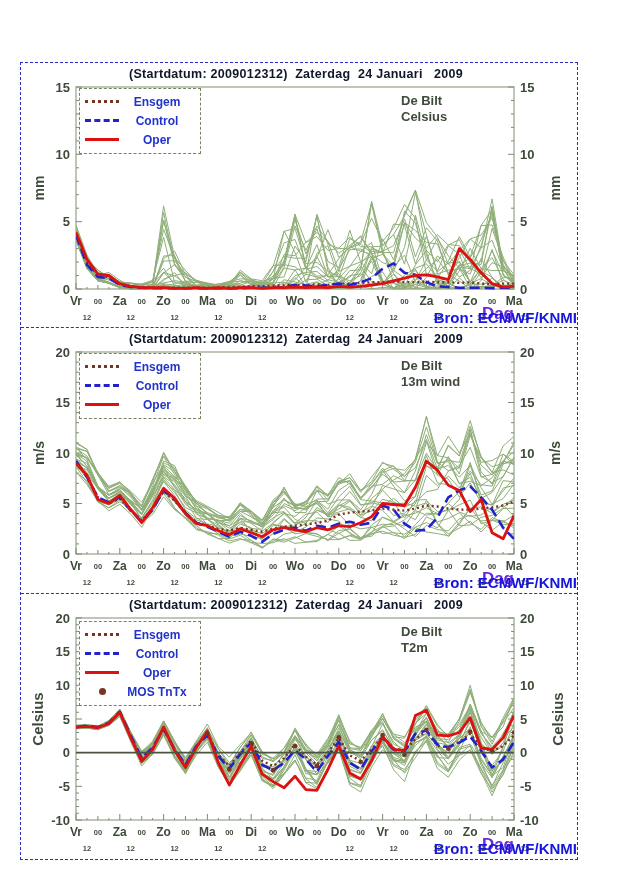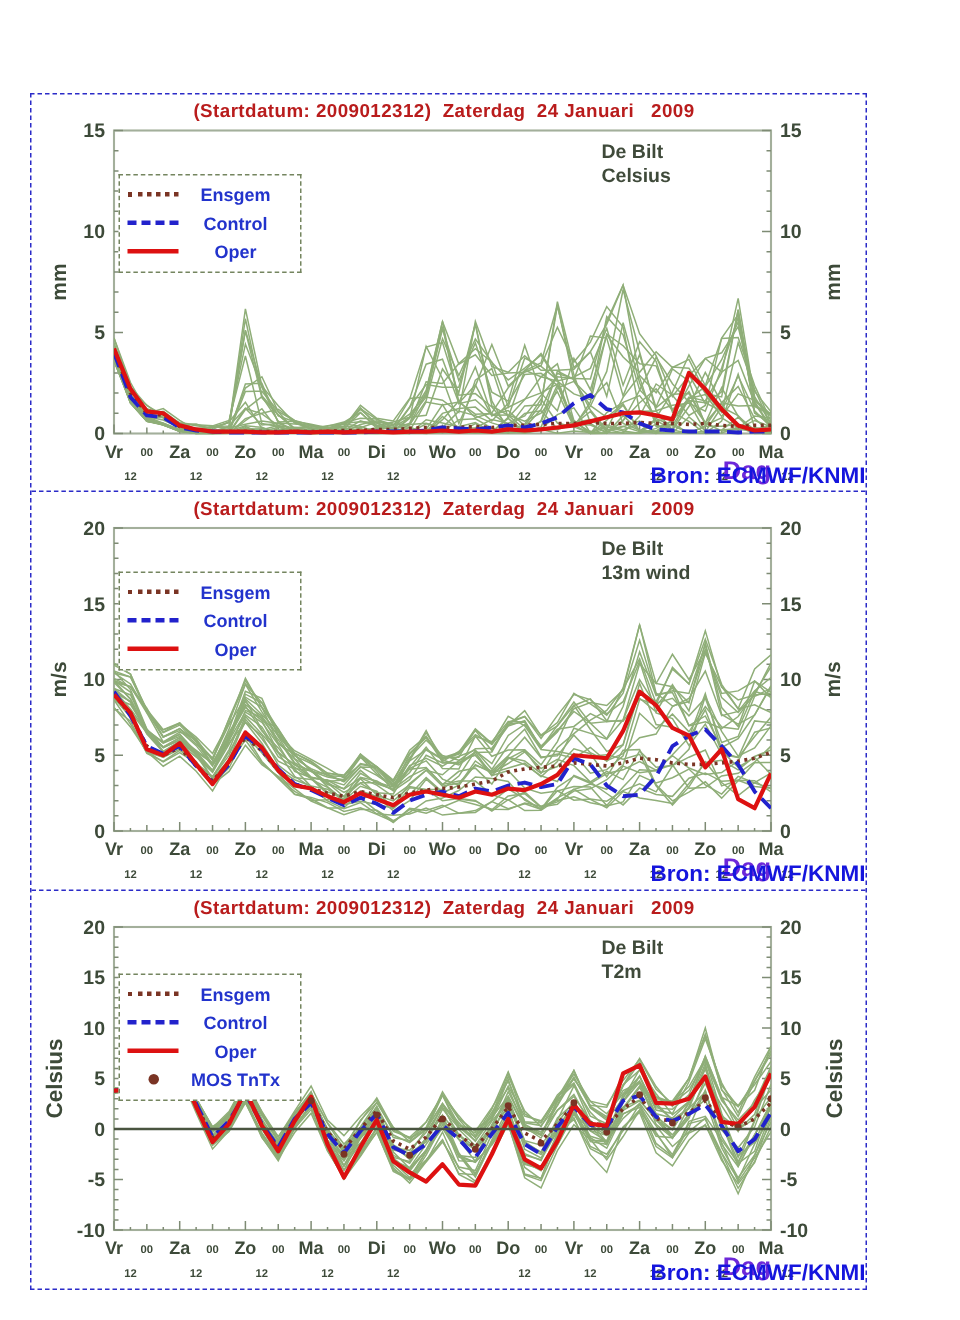--- a/index.html
+++ b/index.html
@@ -4,24 +4,24 @@
 <style>
   html,body{margin:0;padding:0;background:#ffffff;}
   #page{position:relative;width:640px;height:880px;background:#ffffff;
         font-family:"Liberation Sans",sans-serif;overflow:hidden;}
   #figure{position:absolute;left:20px;top:62px;width:556px;height:796px;
           border:1px dashed #2b2bc8;box-sizing:content-box;background:#ffffff;}
   .panel{position:absolute;left:0;width:556px;}
   .panel.sep{border-top:1px dashed #2b2bc8;}
   .plot-svg{position:absolute;left:0;top:0;}
   .ptitle{position:absolute;left:40px;top:4px;width:470px;text-align:center;
-          font-size:12.5px;font-weight:bold;color:#b91c1c;letter-spacing:0.3px;white-space:pre;}
+          font-size:12.5px;font-weight:bold;color:#0f172a;letter-spacing:0.3px;white-space:pre;}
   svg text{font-family:"Liberation Sans",sans-serif;font-weight:bold;fill:#3d4a39;}
   .legend{position:absolute;left:58px;top:25px;width:110px;background:#ffffff;
-          border:1px dashed #74855f;padding:3px 5px 4px 5px;z-index:5;margin-top:28px;}
+          border:1px dashed #74855f;padding:3px 5px 4px 5px;z-index:5;}
   .lrow{display:flex;align-items:center;height:19px;}
   .ls{width:34px;flex:0 0 34px;height:0;}
   .ls-ensgem{border-top:3px dotted #7a3424;}
   .ls-control{border-top:3px dashed #2222cc;}
   .ls-oper{border-top:3px solid #dd1111;}
   .ls-mos{flex:0 0 34px;height:7px;border:none;display:flex;justify-content:center;}
   .ls-mos b{width:7px;height:7px;border-radius:50%;background:#7a3424;display:block;}
   .ltxt{flex:1;text-align:center;font-size:12px;font-weight:bold;color:#2233cc;white-space:nowrap;}
   .station{position:absolute;left:380px;top:30px;width:116px;text-align:left;
            font-size:13px;font-weight:bold;color:#3f4a3a;line-height:16px;z-index:4;}

